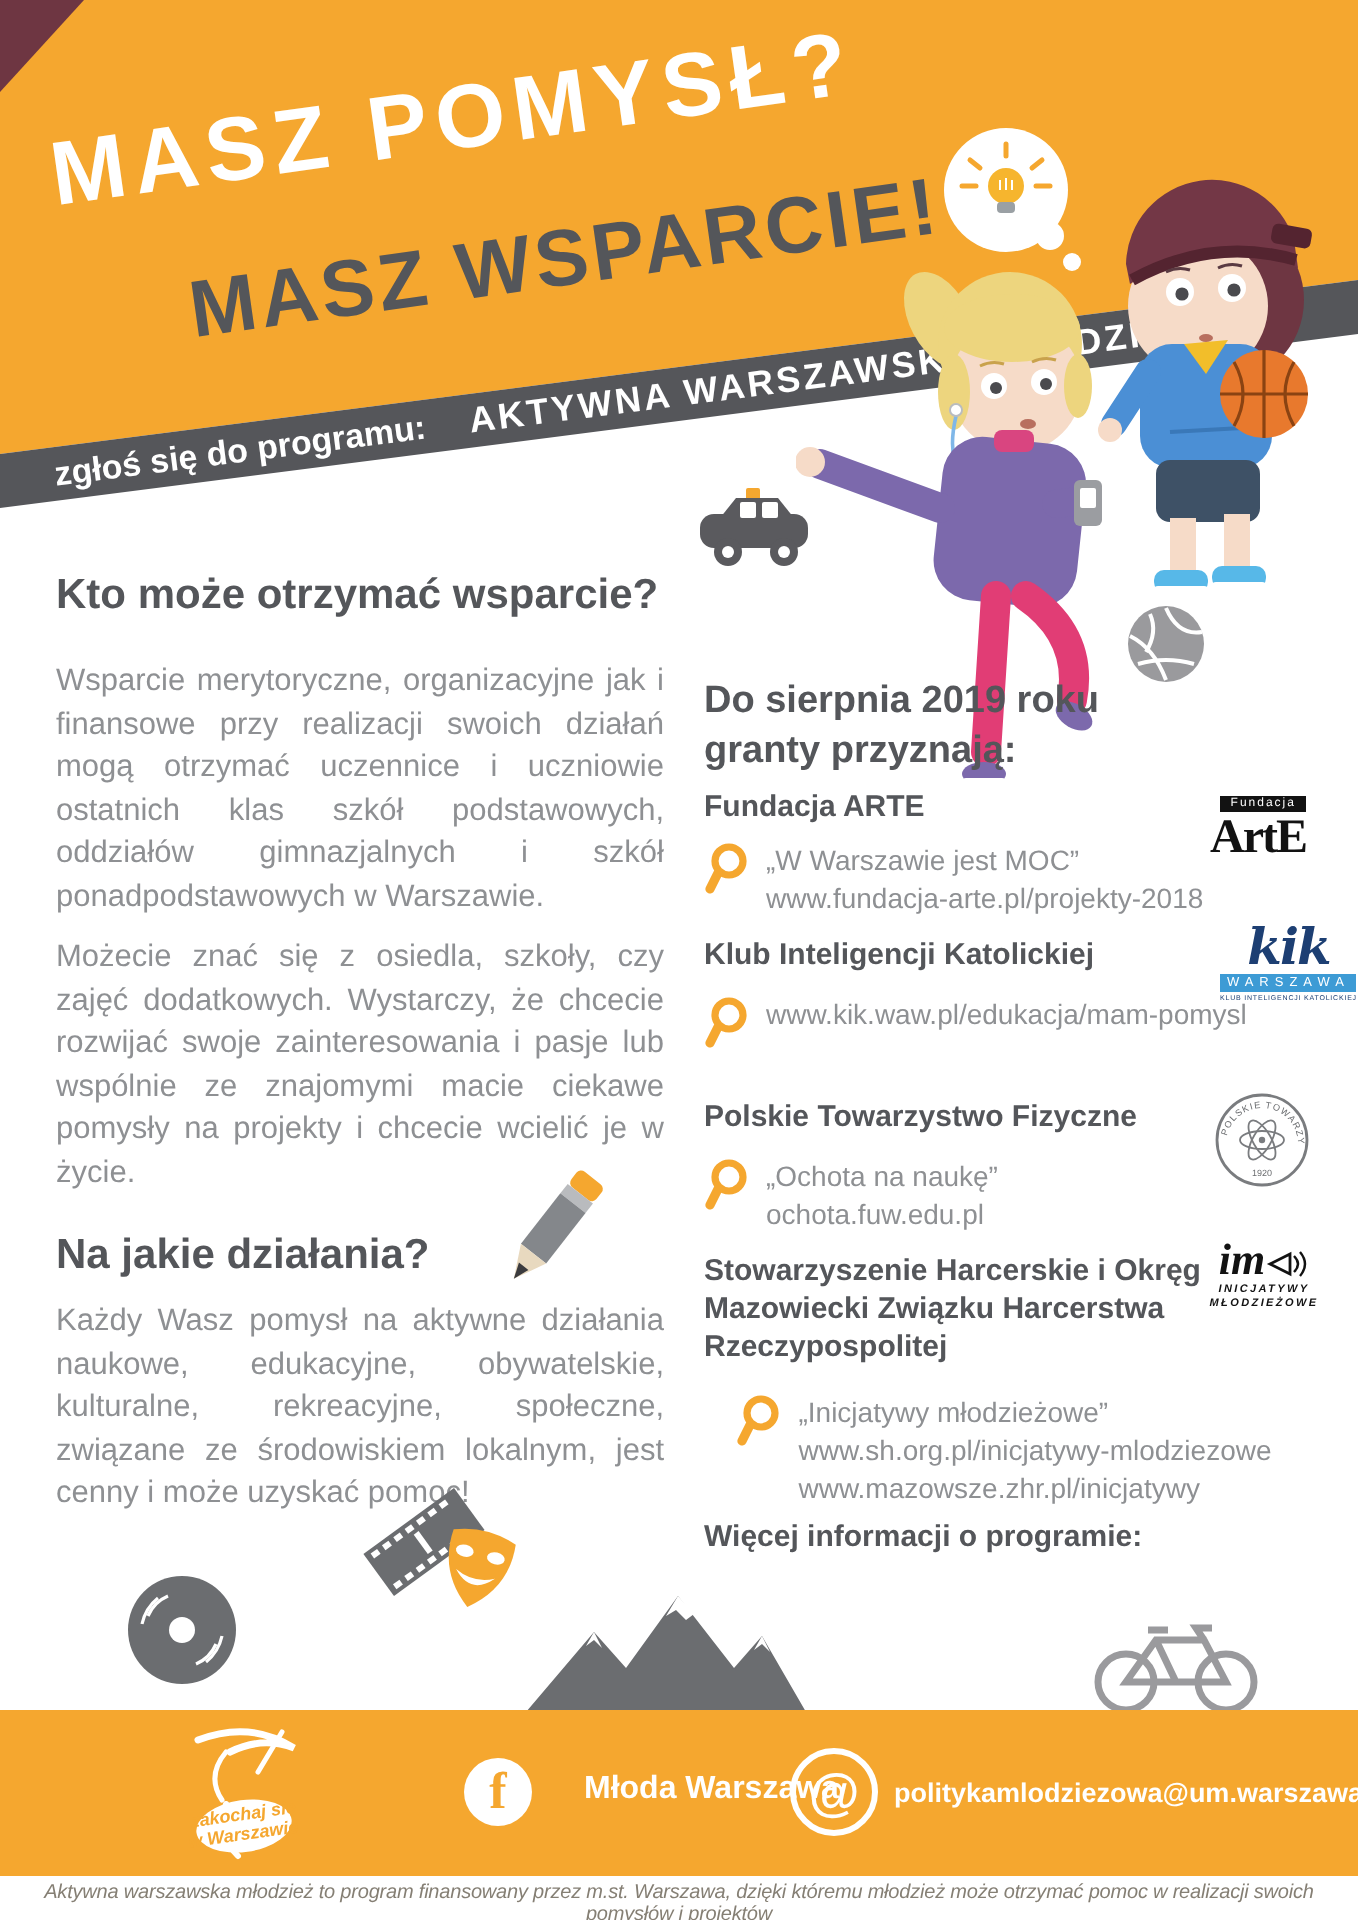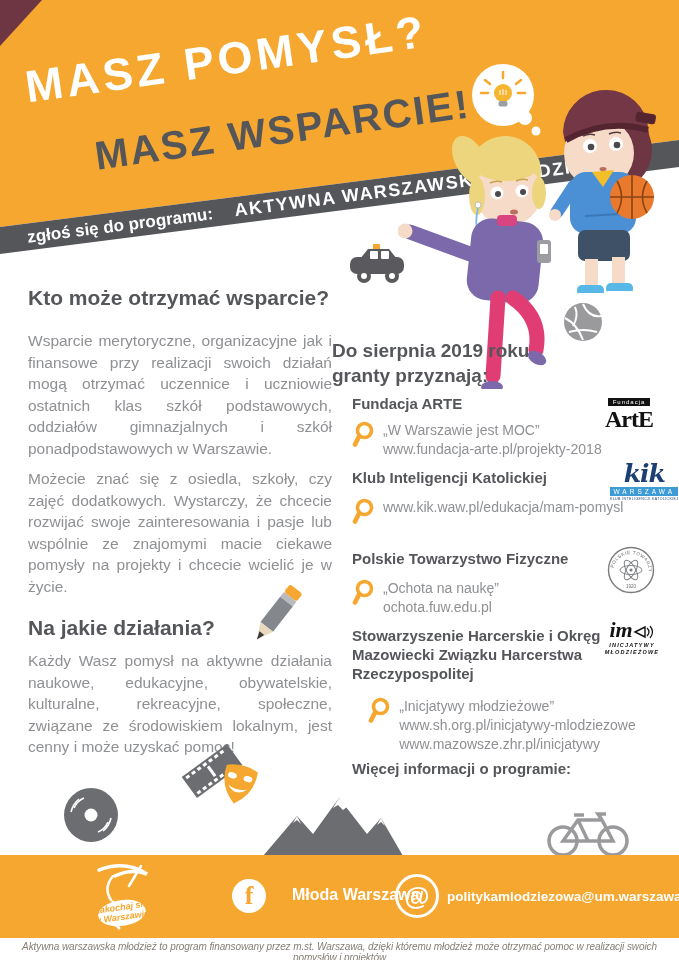--- a/index.html
+++ b/index.html
@@ -18,31 +18,31 @@
     color:#fff;white-space:nowrap;display:flex;align-items:baseline;gap:22px;}
   .band-prefix{font-size:17px;font-weight:bold;}
   .band-program{font-size:18px;font-weight:bold;letter-spacing:1.5px;}
 
   
   .sec-title{position:absolute;left:28px;font-size:21px;font-weight:bold;color:#54565A;}
   .para{position:absolute;left:28px;width:304px;font-size:15.5px;line-height:21.5px;
     color:#8E9093;text-align:justify;}
 
   
-  .grants-title{position:absolute;left:332px;top:338px;width:250px;
+  .grants-title{position:absolute;left:352px;top:338px;width:250px;
     font-size:19px;line-height:25px;font-weight:bold;color:#54565A;}
   .org-name{position:absolute;left:352px;width:252px;font-size:15px;line-height:19px;
     font-weight:bold;color:#54565A;}
   .project{position:absolute;left:352px;width:300px;display:flex;gap:9px;align-items:flex-start;}
   .project .txt{font-size:14px;line-height:19px;color:#8E9093;}
   .more-title{position:absolute;left:352px;top:760px;font-size:15px;font-weight:bold;color:#54565A;}
   .more-url{position:absolute;left:352px;top:780px;font-size:12px;color:#8E9093;}
 
   
-  .logo-arte{position:absolute;left:605px;top:390px;text-align:center;color:#121212;}
+  .logo-arte{position:absolute;left:605px;top:390px;text-align:right;color:#121212;}
   .arte-top{display:inline-block;background:#121212;color:#fff;font-size:6px;letter-spacing:1px;
     padding:1px 5px;margin-bottom:-2px;}
   .arte-main{font-family:"Liberation Serif",serif;font-weight:bold;font-size:24px;letter-spacing:-1px;line-height:22px;}
   .logo-kik{position:absolute;left:610px;top:462px;text-align:center;}
   .kik-main{font-family:"DejaVu Serif",serif;font-style:italic;font-weight:bold;font-size:25px;
     line-height:24px;color:#1D3F73;letter-spacing:-1px;}
   .kik-sub{background:#3D9BD5;color:#fff;font-size:6.5px;letter-spacing:3px;padding:1px 2px;margin-top:1px;}
   .kik-tag{color:#1D3F73;font-size:3.5px;letter-spacing:0.4px;margin-top:1px;}
   .logo-ptf{position:absolute;left:607px;top:546px;}
   .logo-im{position:absolute;left:603px;top:620px;text-align:center;color:#121212;width:58px;}

